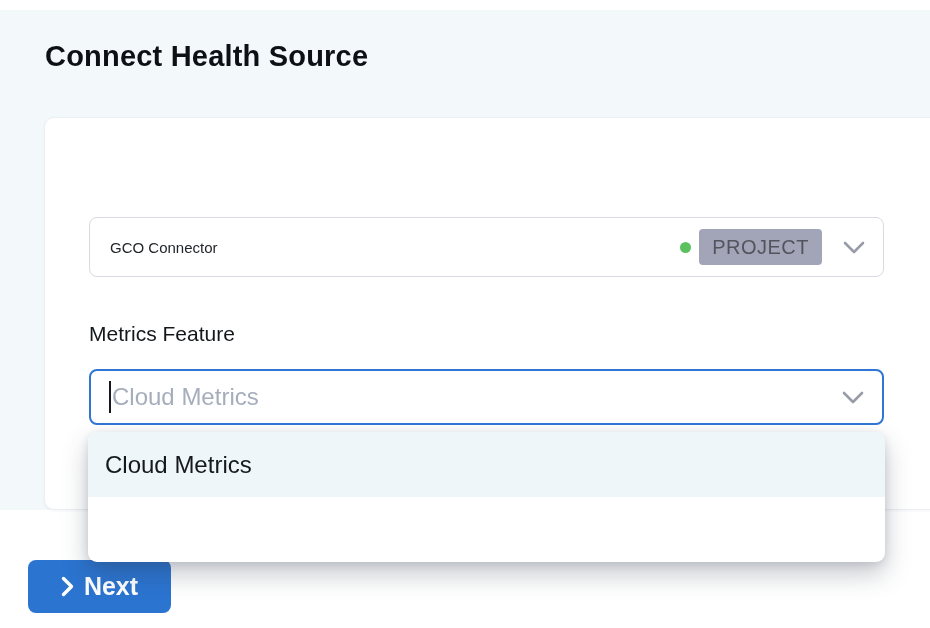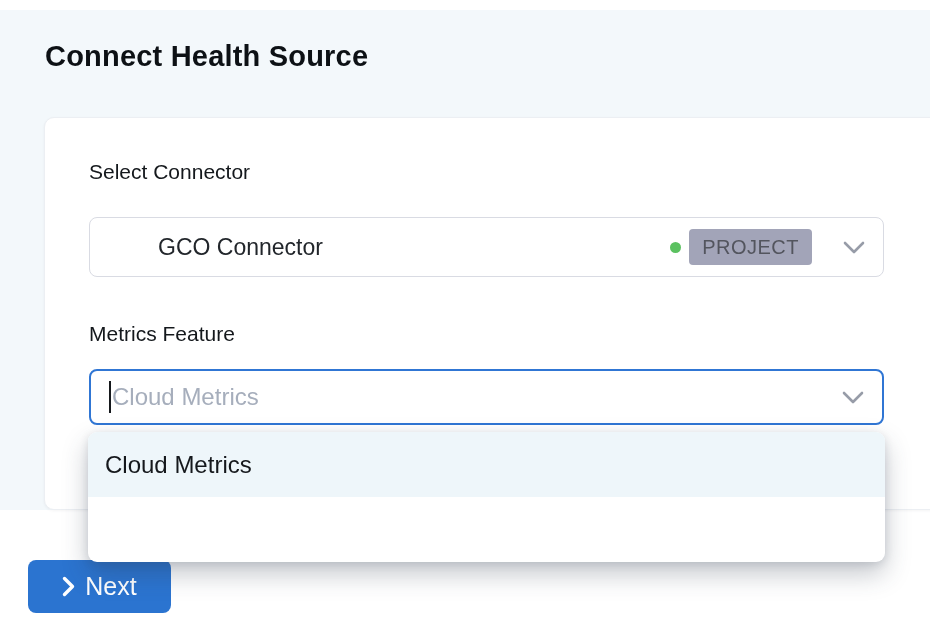--- a/index.html
+++ b/index.html
@@ -30,29 +30,29 @@
     font-size:21px; font-weight:500; color:var(--label-color,#14181c);
   }
   .label-connector { top:42px; }
   .label-feature  { top:204px; }
   .select-box {
     position:absolute; left:44px; top:99px; width:795px; height:60px;
     background:#fff; border:1px solid var(--input-border,#d9dbe3);
     border-radius:8px; display:flex; align-items:center;
     padding:0 18px 0 20px; cursor:pointer;
   }
-  .select-value { flex:1; font-size:23px; color:#22262b;margin-left:48px; }
+  .select-value { flex:1; font-size:15px; color:#22262b; }
   .status-dot {
     width:11px; height:11px; border-radius:50%;
     background:var(--status-green,#5bc160); margin-right:8px; flex:0 0 auto;
   }
   .badge {
     background:var(--badge-bg,#a2a4b8); color:var(--badge-text,#53555e);
     font-size:20px; line-height:1; padding:8px 13px; border-radius:4px;
-    letter-spacing:0.5px; margin-right:31px; flex:0 0 auto;
+    letter-spacing:0.5px; margin-right:21px; flex:0 0 auto;
   }
   .chevron { flex:0 0 auto; display:block; }
   .combobox {
     position:absolute; left:44px; top:251px; width:795px; height:56px;
     background:#fff; border:2px solid var(--focus-border,#3076d4);
     border-radius:8px; display:flex; align-items:center;
     padding:0 18px; cursor:text;
   }
   .caret { width:2px; height:32px; background:#15181c; flex:0 0 auto; }
   .placeholder {
@@ -66,34 +66,33 @@
   }
   .option {
     height:65px; display:flex; align-items:center; padding-left:17px;
     font-size:24px; color:#15181c; cursor:pointer; background:#fff;
   }
   .option.highlighted { background:var(--option-highlight-bg,#eef6fa); }
   .next-button {
     position:absolute; left:28px; top:560px; width:143px; height:53px;
     background:var(--next-button-bg,#2b74d0); border:none; border-radius:8px;
     display:flex; align-items:center; justify-content:center; gap:10px;
-    color:var(--next-button-text,#ffffff); font-size:25px; font-weight:400;
+    color:var(--next-button-text,#ffffff); font-size:25px; font-weight:700;
     font-family:inherit; cursor:pointer; z-index:2;
   }
 </style>
 </head>
 <body>
 
 <div class="page">
   <div class="section"></div>
 
   <h1 class="page-title">Connect Health Source</h1>
 
   <div class="card">
-    <div class="field-label label-connector">Select Connector</div>
 
     <div class="select-box">
       <span class="select-value">GCO Connector</span>
       <span class="status-dot"></span>
       <span class="badge">PROJECT</span>
       <svg class="chevron" width="22" height="13" viewBox="0 0 22 13">
         <path d="M2 2 L11 11 L20 2" fill="none" stroke="var(--chevron-color,#979ca8)" stroke-width="2.6" stroke-linecap="round" stroke-linejoin="round"></path>
       </svg>
     </div>
 

